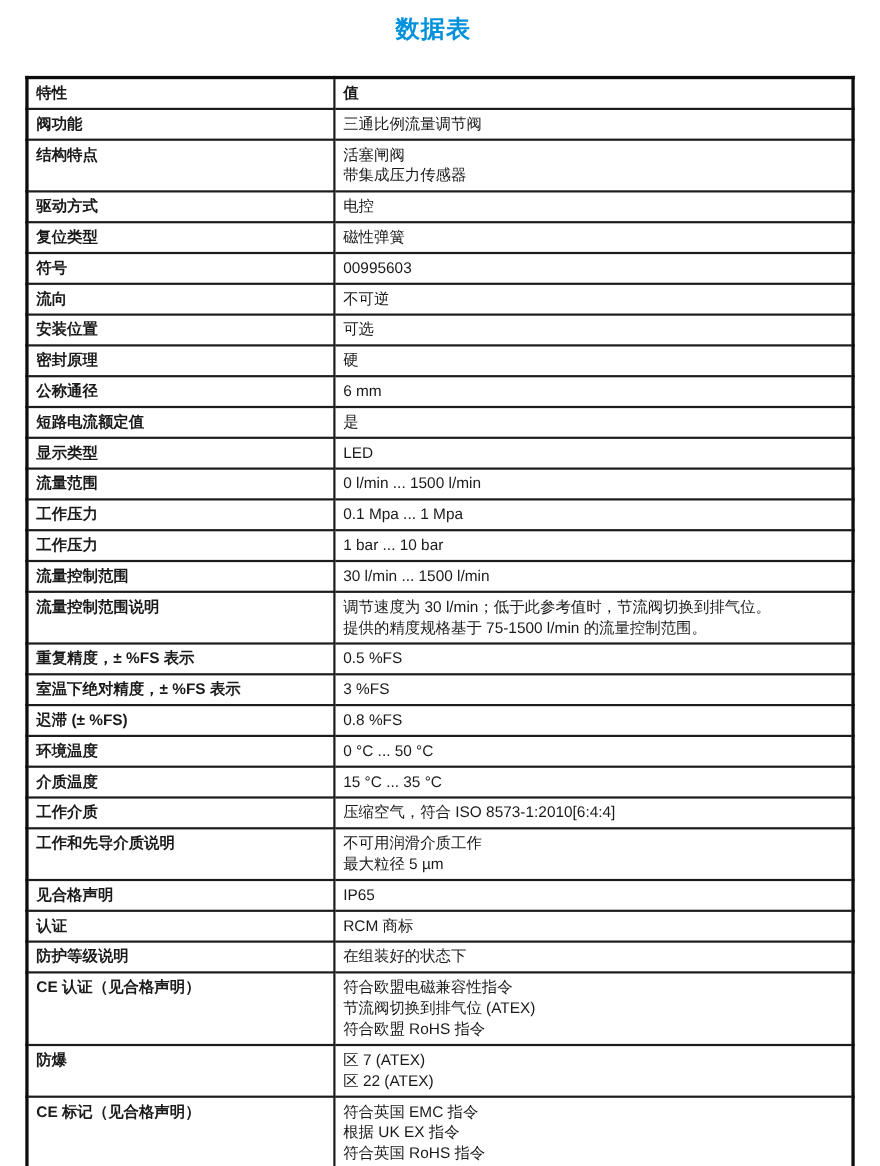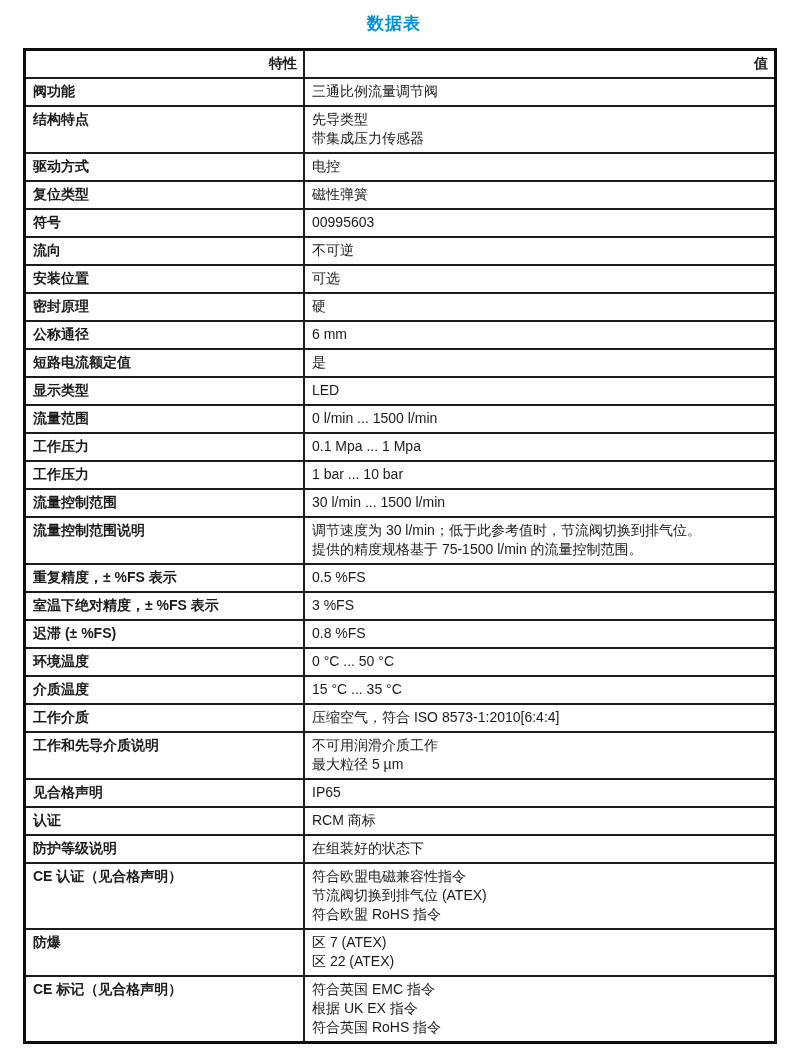--- a/index.html
+++ b/index.html
@@ -10,24 +10,24 @@
     font-family: "Liberation Sans", "DejaVu Sans", sans-serif;
     color: #1a1a1a;
   }
   .page {
     width: 800px;
     height: 1060px;
     background: #ffffff;
     overflow: hidden;
   }
   .title {
-    font-size: 17px;
+    font-size: 22px;
     font-weight: bold;
     text-align: center;
-    margin: 12px 12px 13px 0;
+    margin: 12px 12px 27px 0;
     color: #0091dc;
     letter-spacing: 1px;
   }
   table.datasheet {
     border-collapse: collapse;
     table-layout: fixed;
     width: 754px;
     margin-left: 23px;
     border: 3px solid #0d0d0d;
   }
@@ -36,21 +36,20 @@
     border: 2px solid #1c1c1c;
     padding: 3px 6px 4px 7px;
     font-size: 14px;
     line-height: 19px;
     text-align: left;
     vertical-align: top;
     overflow: hidden;
   }
   table.datasheet th {
     font-weight: bold;
-    text-align: right;
   }
   th.feature-col {
     width: 264px;
     border-top: 4px solid #000;
   }
   th.value-col {
     border-top: 3px solid #000;
   }
   td.feature-cell {
     font-weight: bold;
@@ -79,21 +78,21 @@
     <tbody>
         <tr>
           <td class="feature-cell">阀功能</td>
           <td class="value-cell">
             <div class="value-line">三通比例流量调节阀</div>
           </td>
         </tr>
         <tr>
           <td class="feature-cell">结构特点</td>
           <td class="value-cell">
-            <div class="value-line">先导类型</div>
+            <div class="value-line">活塞闸阀</div>
             <div class="value-line">带集成压力传感器</div>
           </td>
         </tr>
         <tr>
           <td class="feature-cell">驱动方式</td>
           <td class="value-cell">
             <div class="value-line">电控</div>
           </td>
         </tr>
         <tr>

